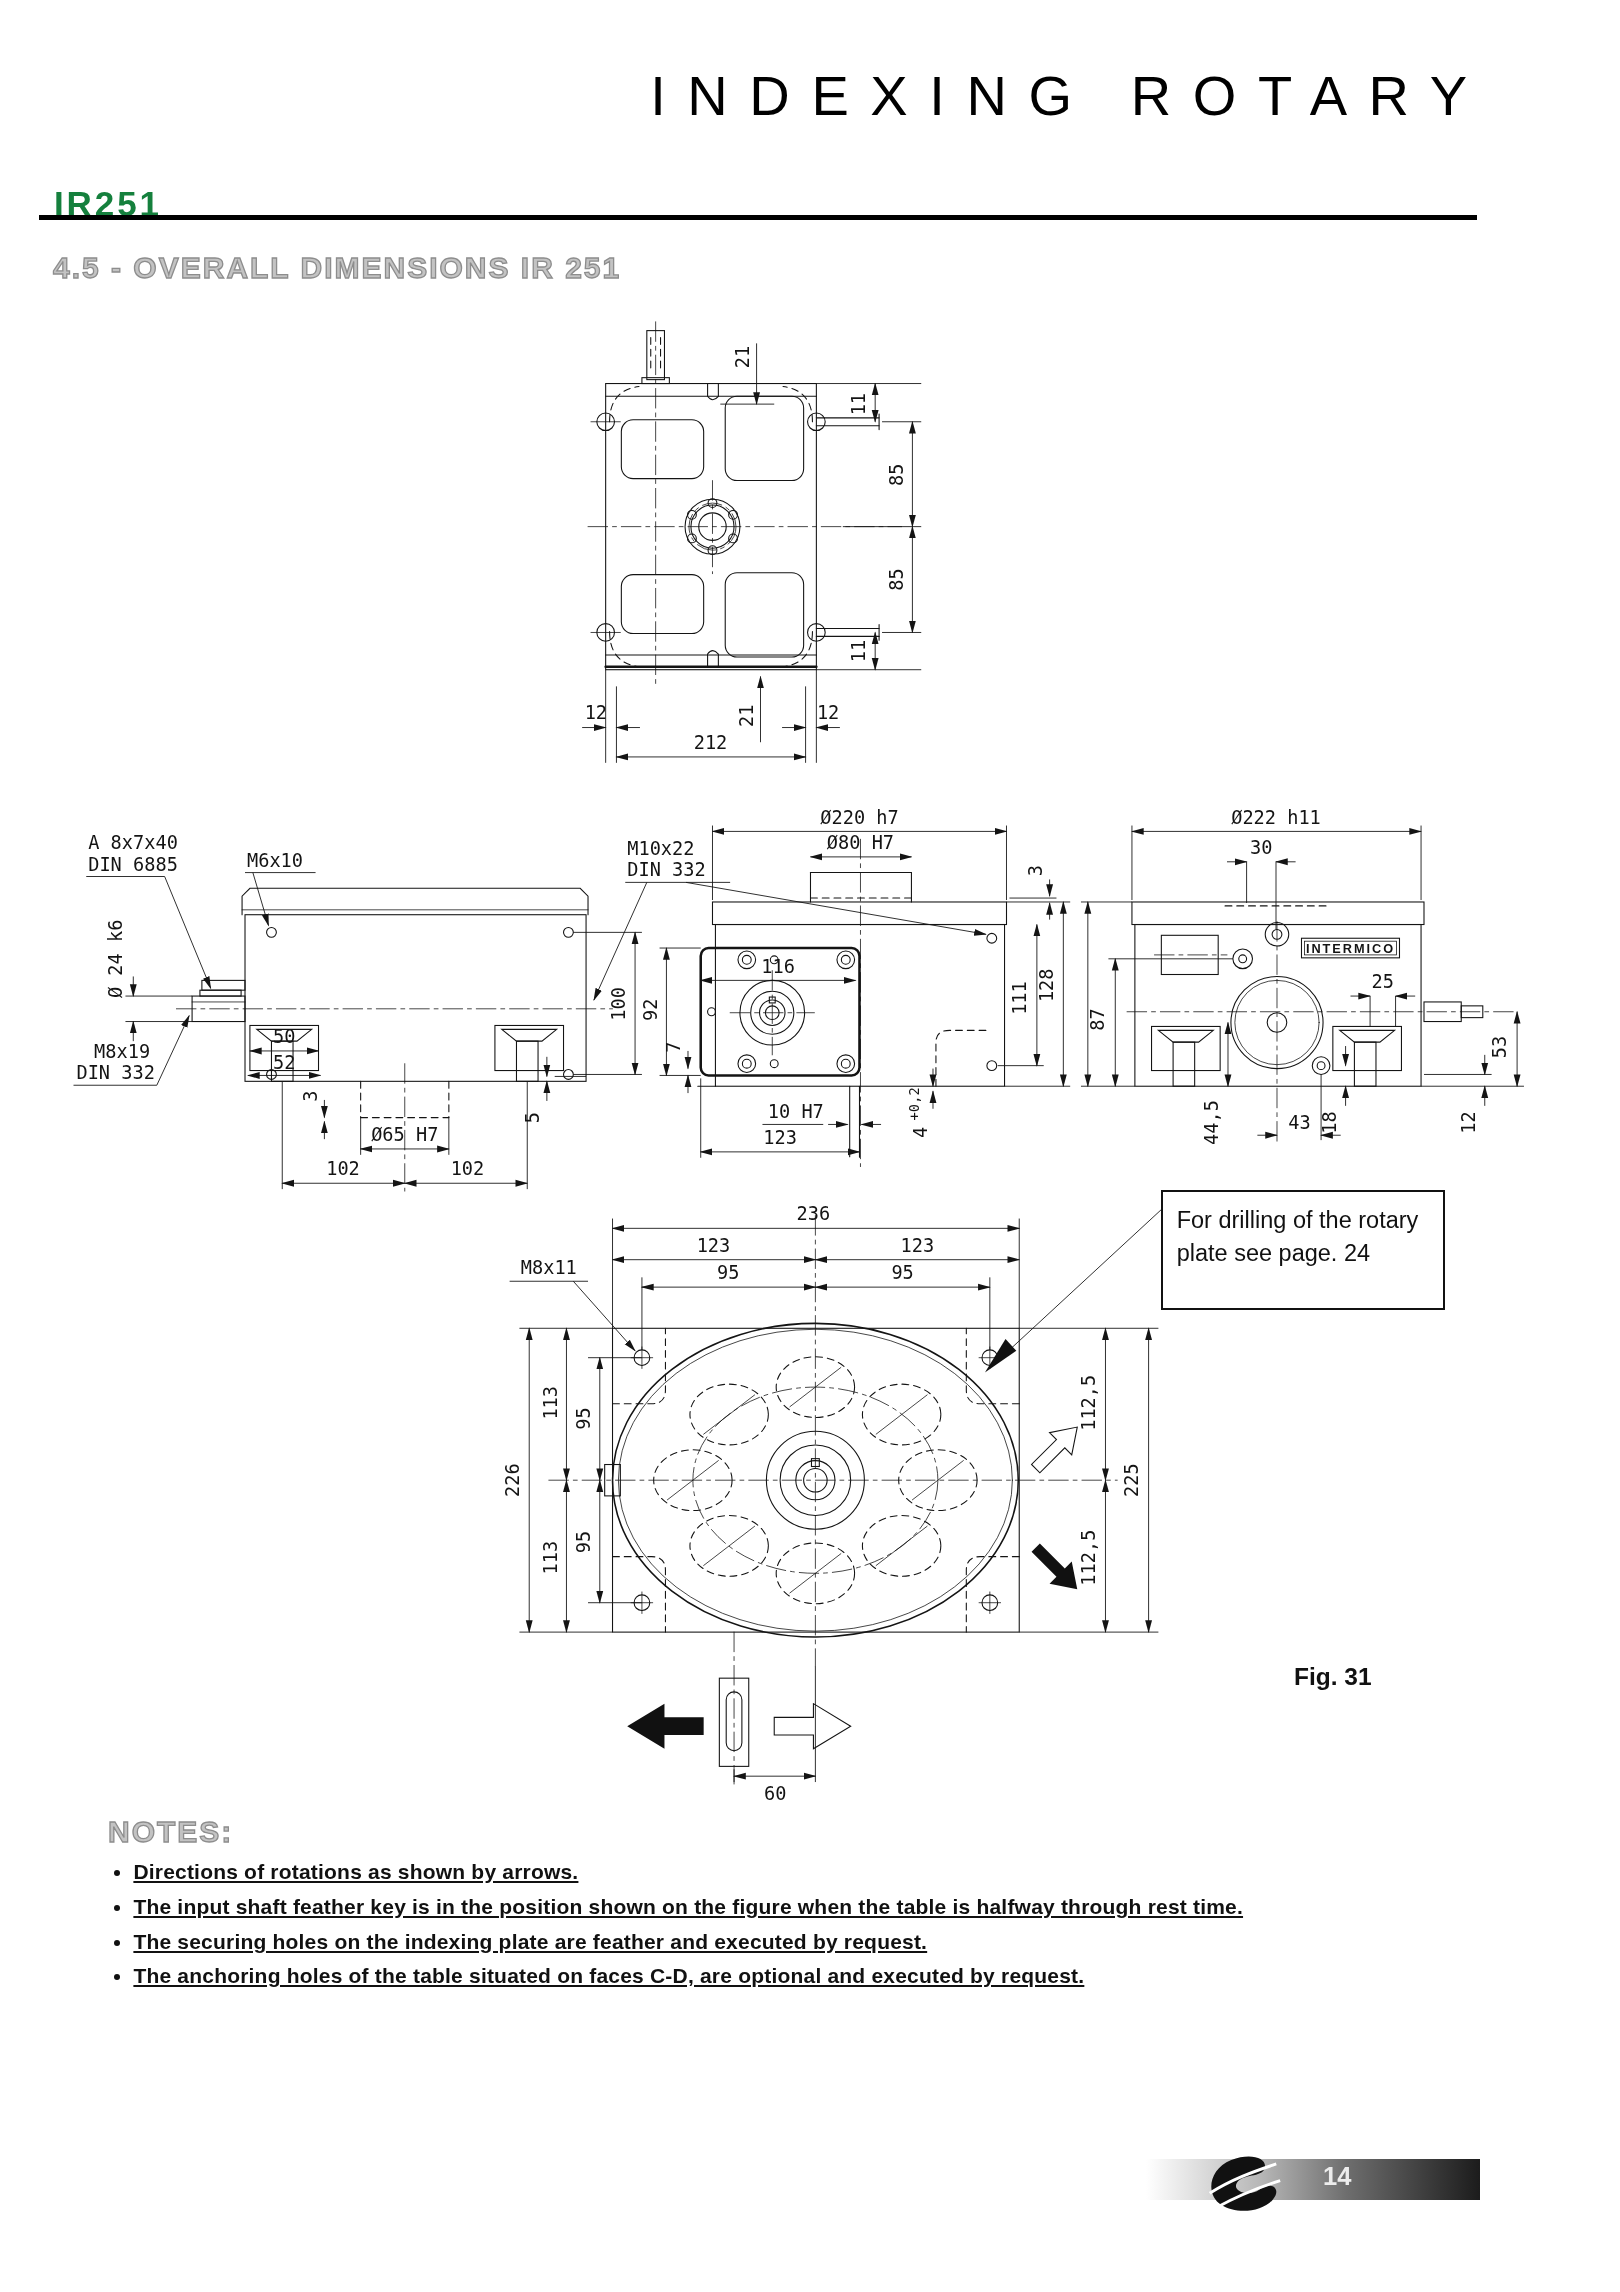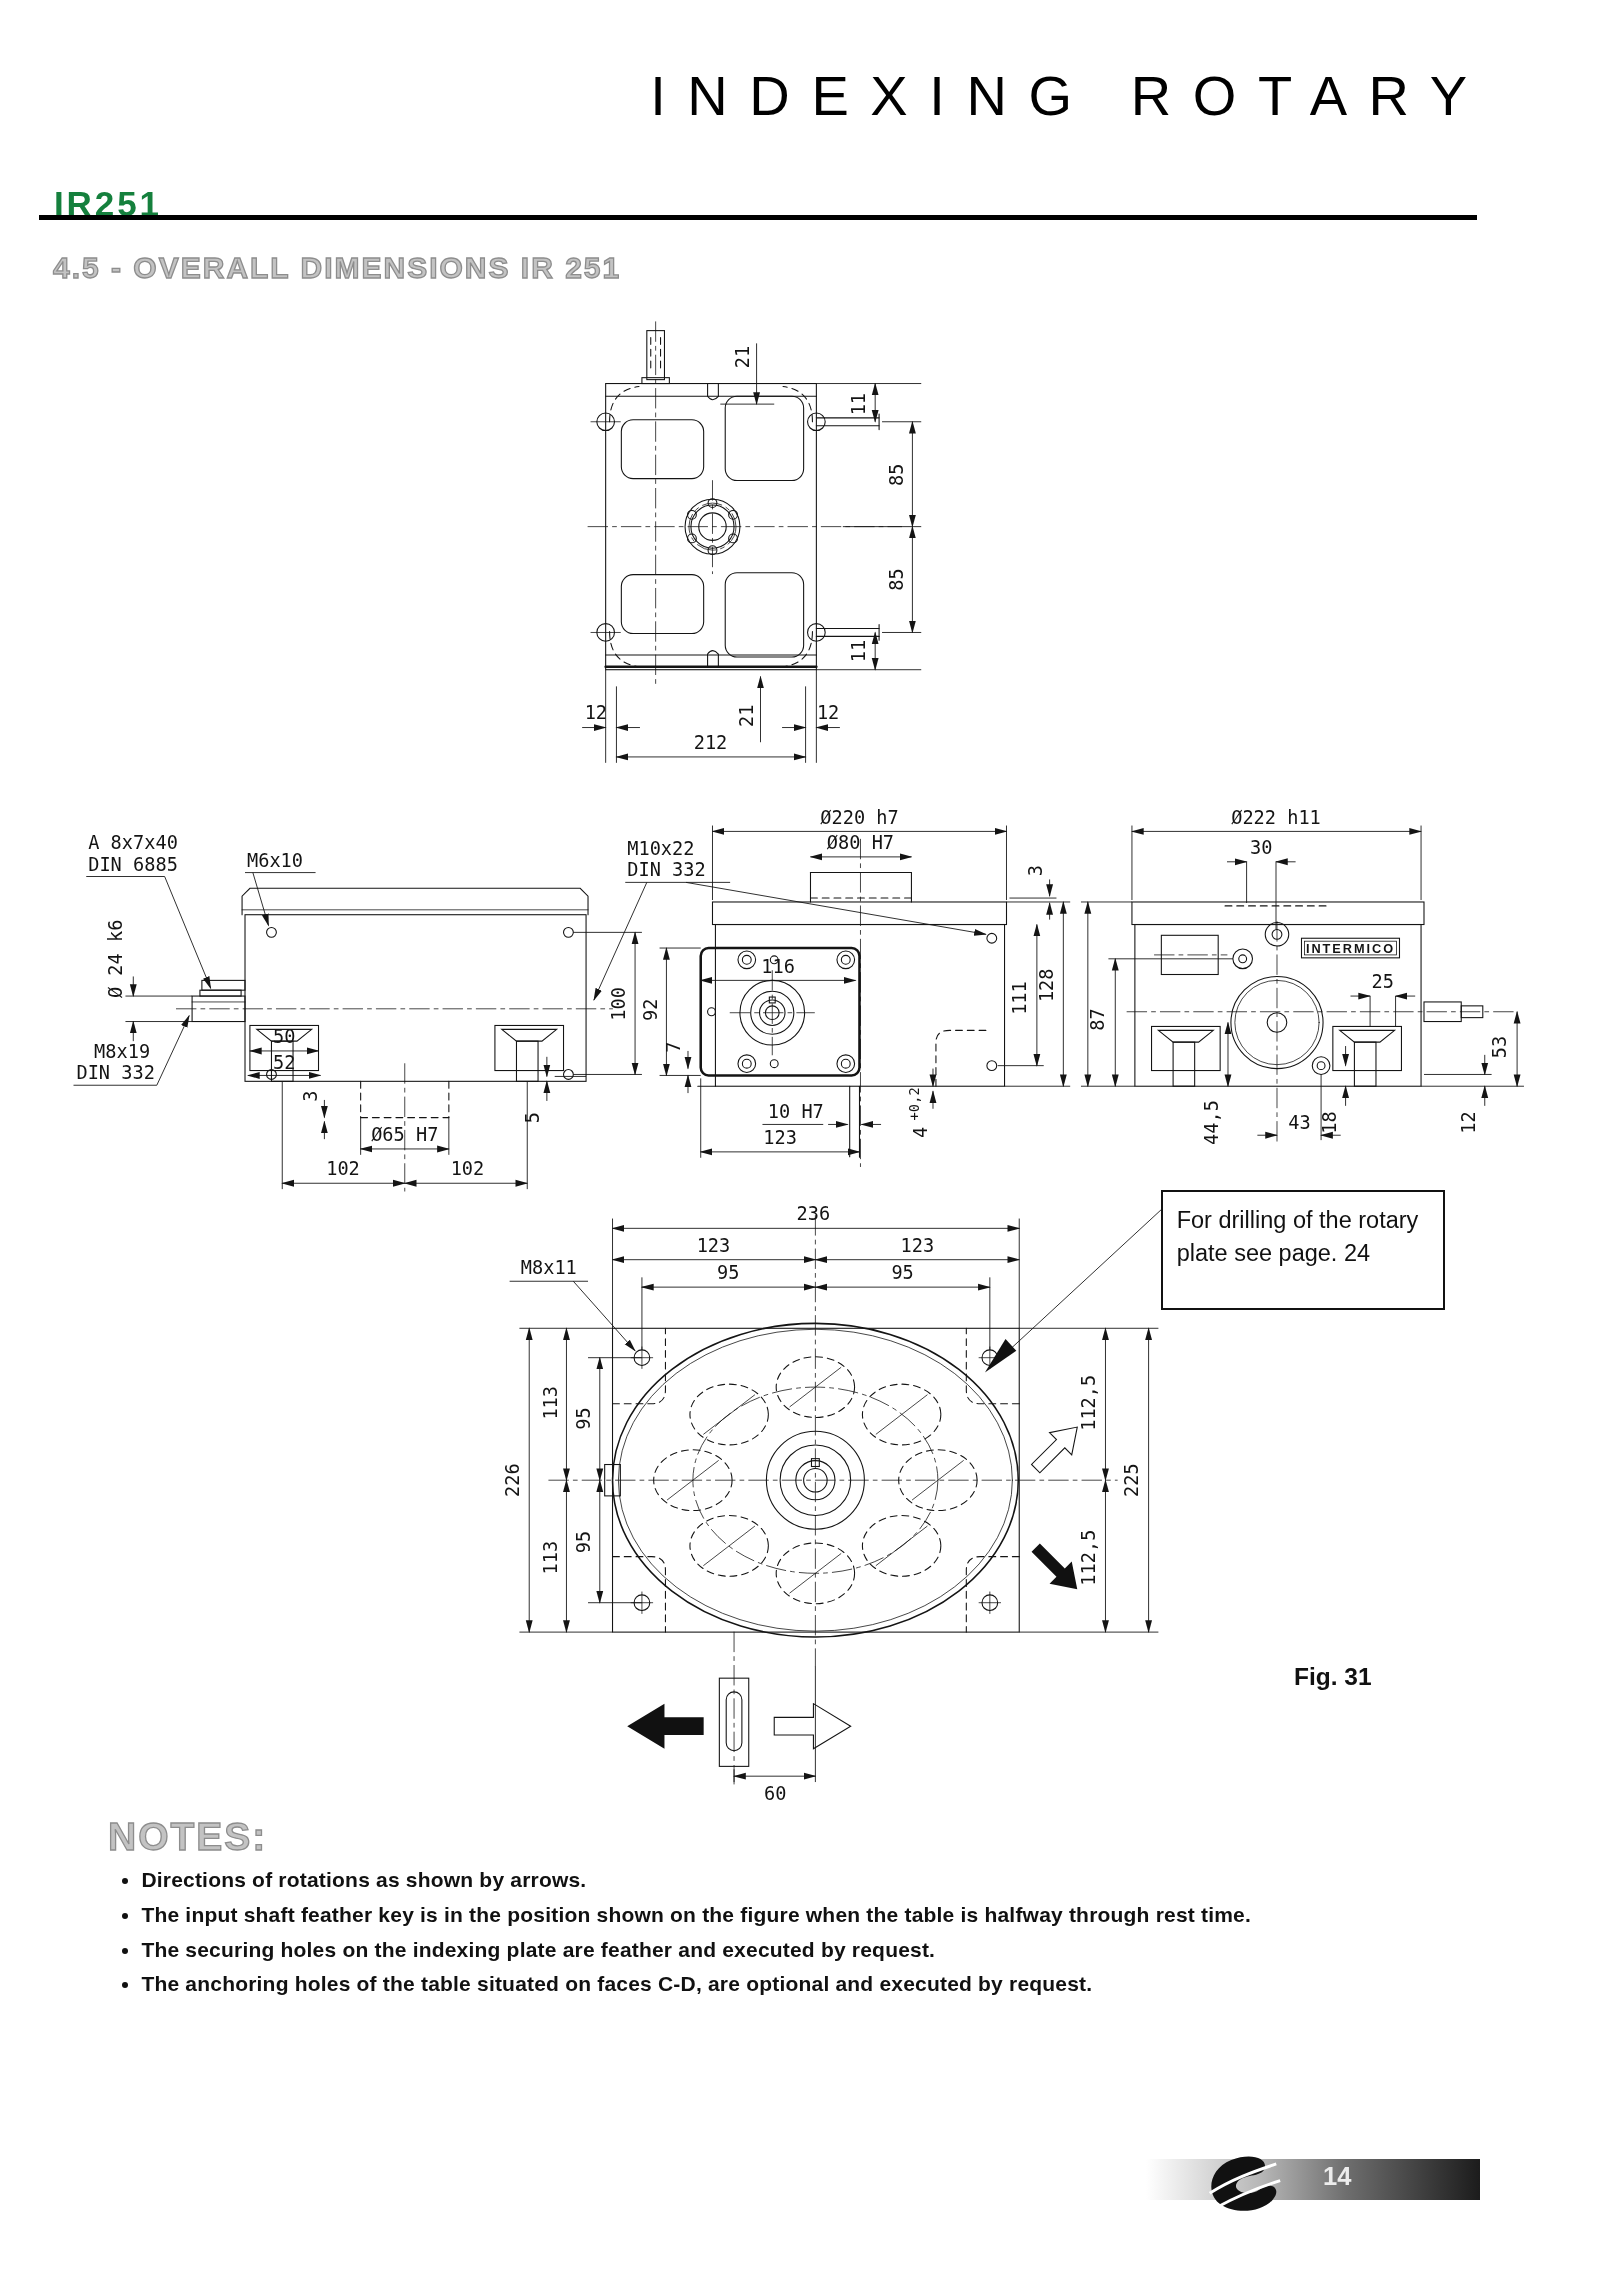--- a/index.html
+++ b/index.html
@@ -22,23 +22,23 @@
   .cl{stroke-dasharray:20 5 4 5;stroke-width:0.8;}
   .dim{stroke:#141414;stroke-width:0.9;fill:none;}
   text.d{font:19px "DejaVu Sans Mono",monospace;fill:#141414;}
   text.sm{font:14px "DejaVu Sans Mono",monospace;fill:#141414;}
   text.brandplate{font:bold 13px "Liberation Sans",sans-serif;letter-spacing:2px;fill:#141414;}
   
   .callout{left:1161px;top:1190px;width:253px;height:92px;border:2.9px solid #111;background:#fff;
            padding:11.8px 13.7px;font-size:23.5px;line-height:33px;z-index:3;}
   .figlab{left:1294px;top:1615px;font-size:24.5px;font-weight:bold;z-index:3;margin-top:48px;}
   
-  .notes-h{left:108px;top:1815px;font-size:39px;}
+  .notes-h{left:108px;top:1815px;font-size:30px;}
   .notes{left:106px;top:1860px;width:1451px;z-index:2;}
-  .notes ul{margin:8px;padding-left:27.4px;list-style:disc;}
+  .notes ul{margin:0;padding-left:27.4px;list-style:disc;text-decoration:underline;}
   .notes li{font-size:21px;font-weight:bold;margin-bottom:10.8px;letter-spacing:0.2px;}
   
   .pagebar{left:1146px;top:2159px;width:334px;height:41px;z-index:1;
            background:linear-gradient(90deg,#ffffff 0%,#b5b5b5 35%,#6e6e6e 60%,#1c1c1c 100%);}
   .pagenum{left:1323px;top:2162px;width:59px;text-align:left;color:#ececec;
            font-size:25.5px;font-weight:bold;z-index:3;}
   .logo{left:1194px;top:2150px;z-index:4;}
 </style>
 </head>
 <body>

